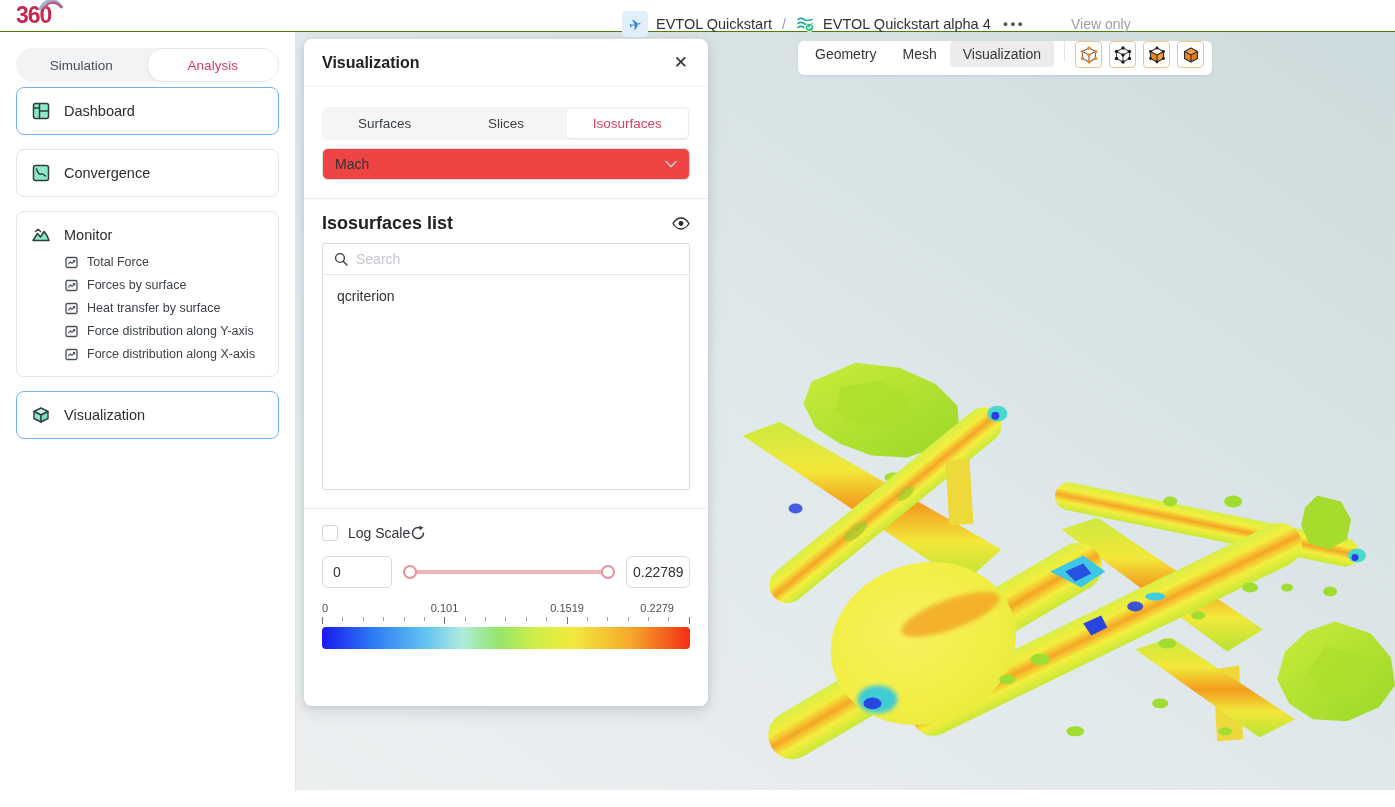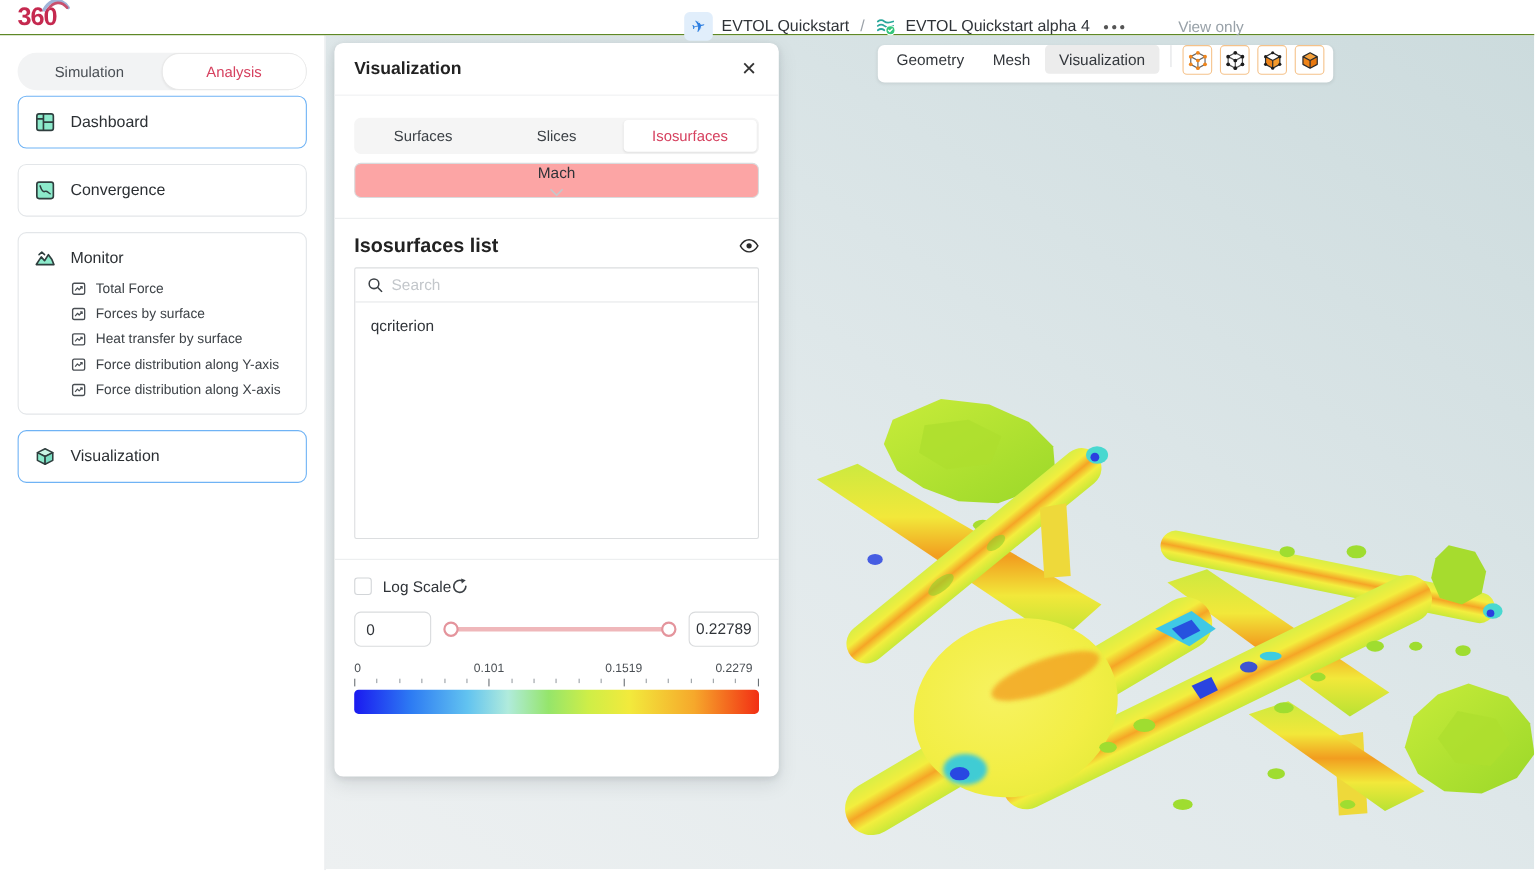--- a/index.html
+++ b/index.html
@@ -55,21 +55,21 @@
   .panel-title { font-size:16px; font-weight:700; color:#222; }
   .panel-close { font-size:17px; color:#333; cursor:pointer; line-height:1; padding:2px; }
   .panel-body { padding:20px 18px 0 18px; }
 
   .ptabs { display:flex; background:#f5f5f5; border-radius:6px; padding:2px; height:33px; }
   .ptab { flex:1; display:flex; align-items:center; justify-content:center; font-size:13.5px; color:#3c4146; border-radius:4px; cursor:pointer; }
   .ptab.active { background:#fff; color:#d6415f; box-shadow:0 1px 2px rgba(0,0,0,.08); }
 
   .field-label { font-size:13.5px; color:#33373c; margin-top:18px; }
   .select { margin-top:8px; height:32px; border:1px solid #d9dbdd; border-radius:6px; display:flex; align-items:center;
-    justify-content:space-between; padding:0 12px; font-size:14px; color:#2f3338; cursor:pointer; background:#fca5a5;flex-direction:column; }
+    justify-content:space-between; padding:0 12px; font-size:14px; color:#2f3338; cursor:pointer; background:#ef4444; }
 
   .divider { height:1px; background:#eceeef; margin:18px -18px 0 -18px; }
 
   .list-head { display:flex; align-items:center; justify-content:space-between; margin-top:14px; }
   .list-label { font-size:18px; font-weight:700; color:#222; }
   .icon-btn { cursor:pointer; display:flex; align-items:center; }
 
   .listbox { border:1px solid #dcdee0; border-radius:2px; margin-top:9px; }
   .searchrow { display:flex; align-items:center; gap:8px; padding:0 11px; height:31px; border-bottom:1px solid #e6e8ea; }
   .searchrow input { border:none; outline:none; flex:1; font-size:14px; color:#333; font-family:"Liberation Sans", sans-serif; }
@@ -89,21 +89,21 @@
   .slider-track { position:absolute; left:6px; right:6px; top:5px; height:4px; border-radius:2px; background:#efb7ba; }
   .slider-handle { position:absolute; top:0; width:14px; height:14px; border-radius:50%; background:#fff; border:2px solid #e4949c; cursor:pointer; }
   .slider-handle.min { left:-1px; } .slider-handle.max { right:-1px; }
 
   .cbar { margin-top:14px; }
   .cbar-labels { position:relative; height:13px; font-size:11px; color:#4a4f54; }
   .cbar-labels span { position:absolute; top:0; }
   .cbar-labels span:nth-child(1){ left:0; }
   .cbar-labels span:nth-child(2){ left:33.3%; transform:translateX(-50%); }
   .cbar-labels span:nth-child(3){ left:66.6%; transform:translateX(-50%); }
-  .cbar-labels span:nth-child(4){ right:6px; }
+  .cbar-labels span:nth-child(4){ right:16px; }
   .cbar-ticks { display:flex; justify-content:space-between; align-items:flex-start; height:9px; margin-top:2px; }
   .cbar-ticks .tick { width:1px; height:4px; background:#9aa0a5; }
   .cbar-ticks .tick.major { height:7px; background:#6b7176; }
   .cbar-bar { height:22px; border-radius:4px; margin-top:1px; }
 </style>
 </head>
 <body>
 
 <div class="topbar">
   <div class="logo">

